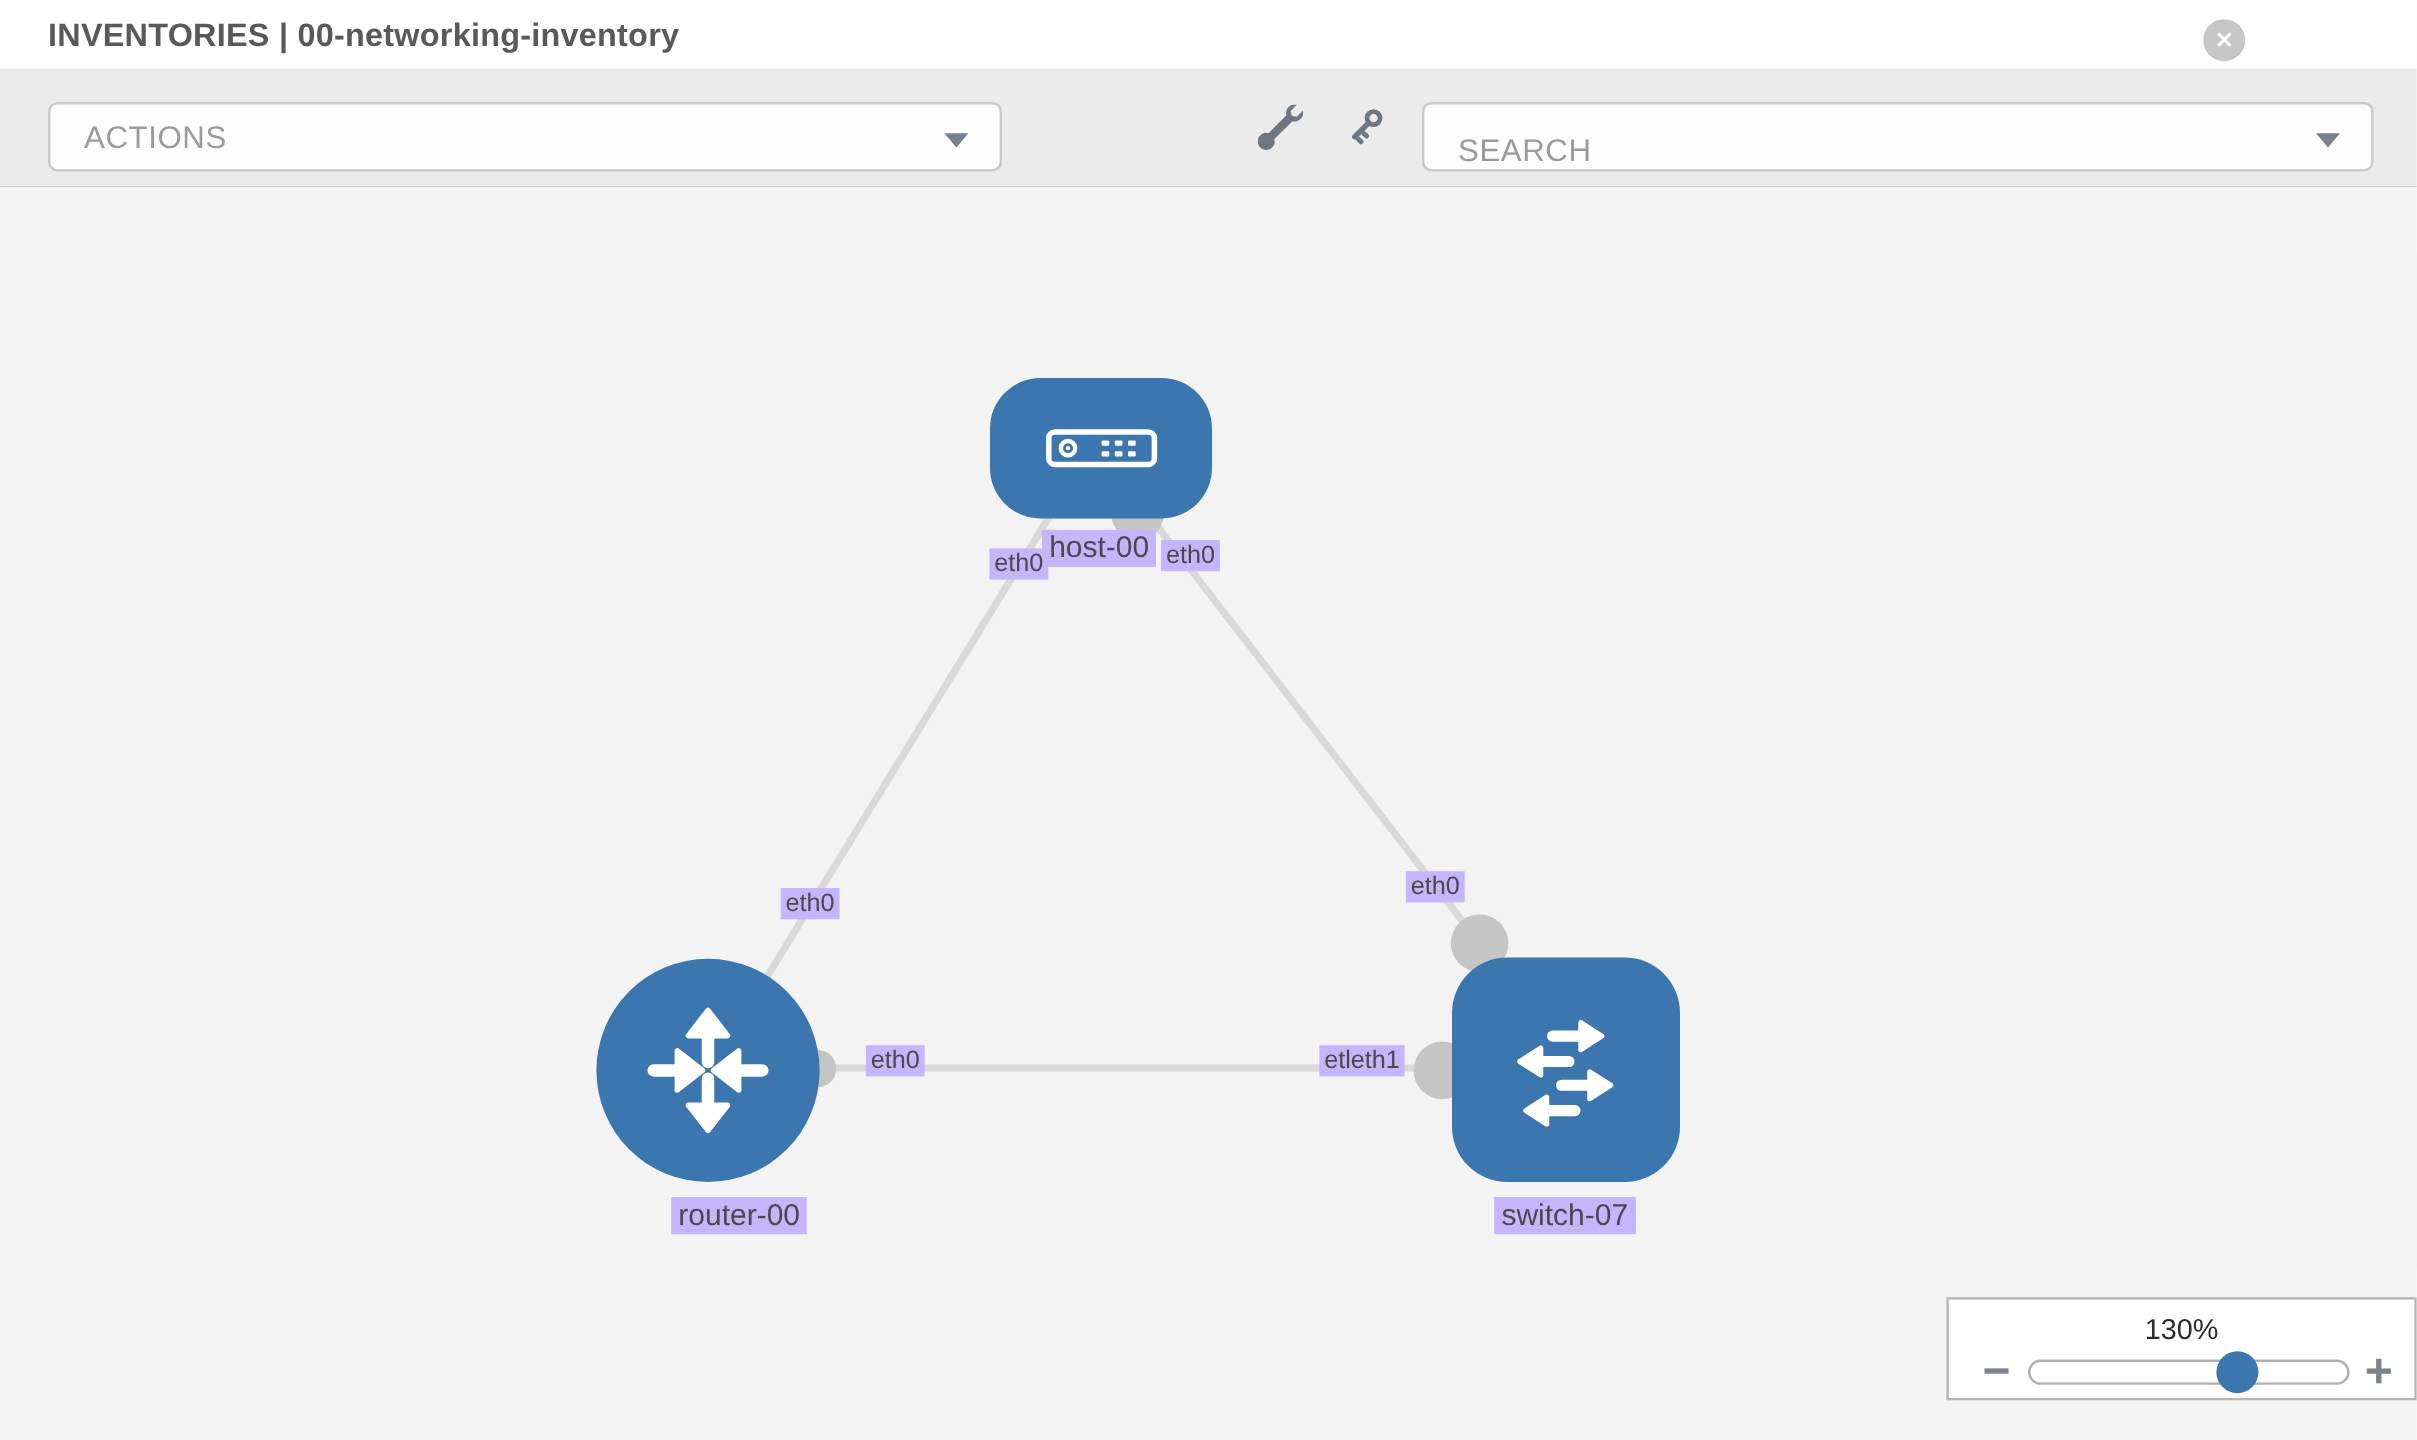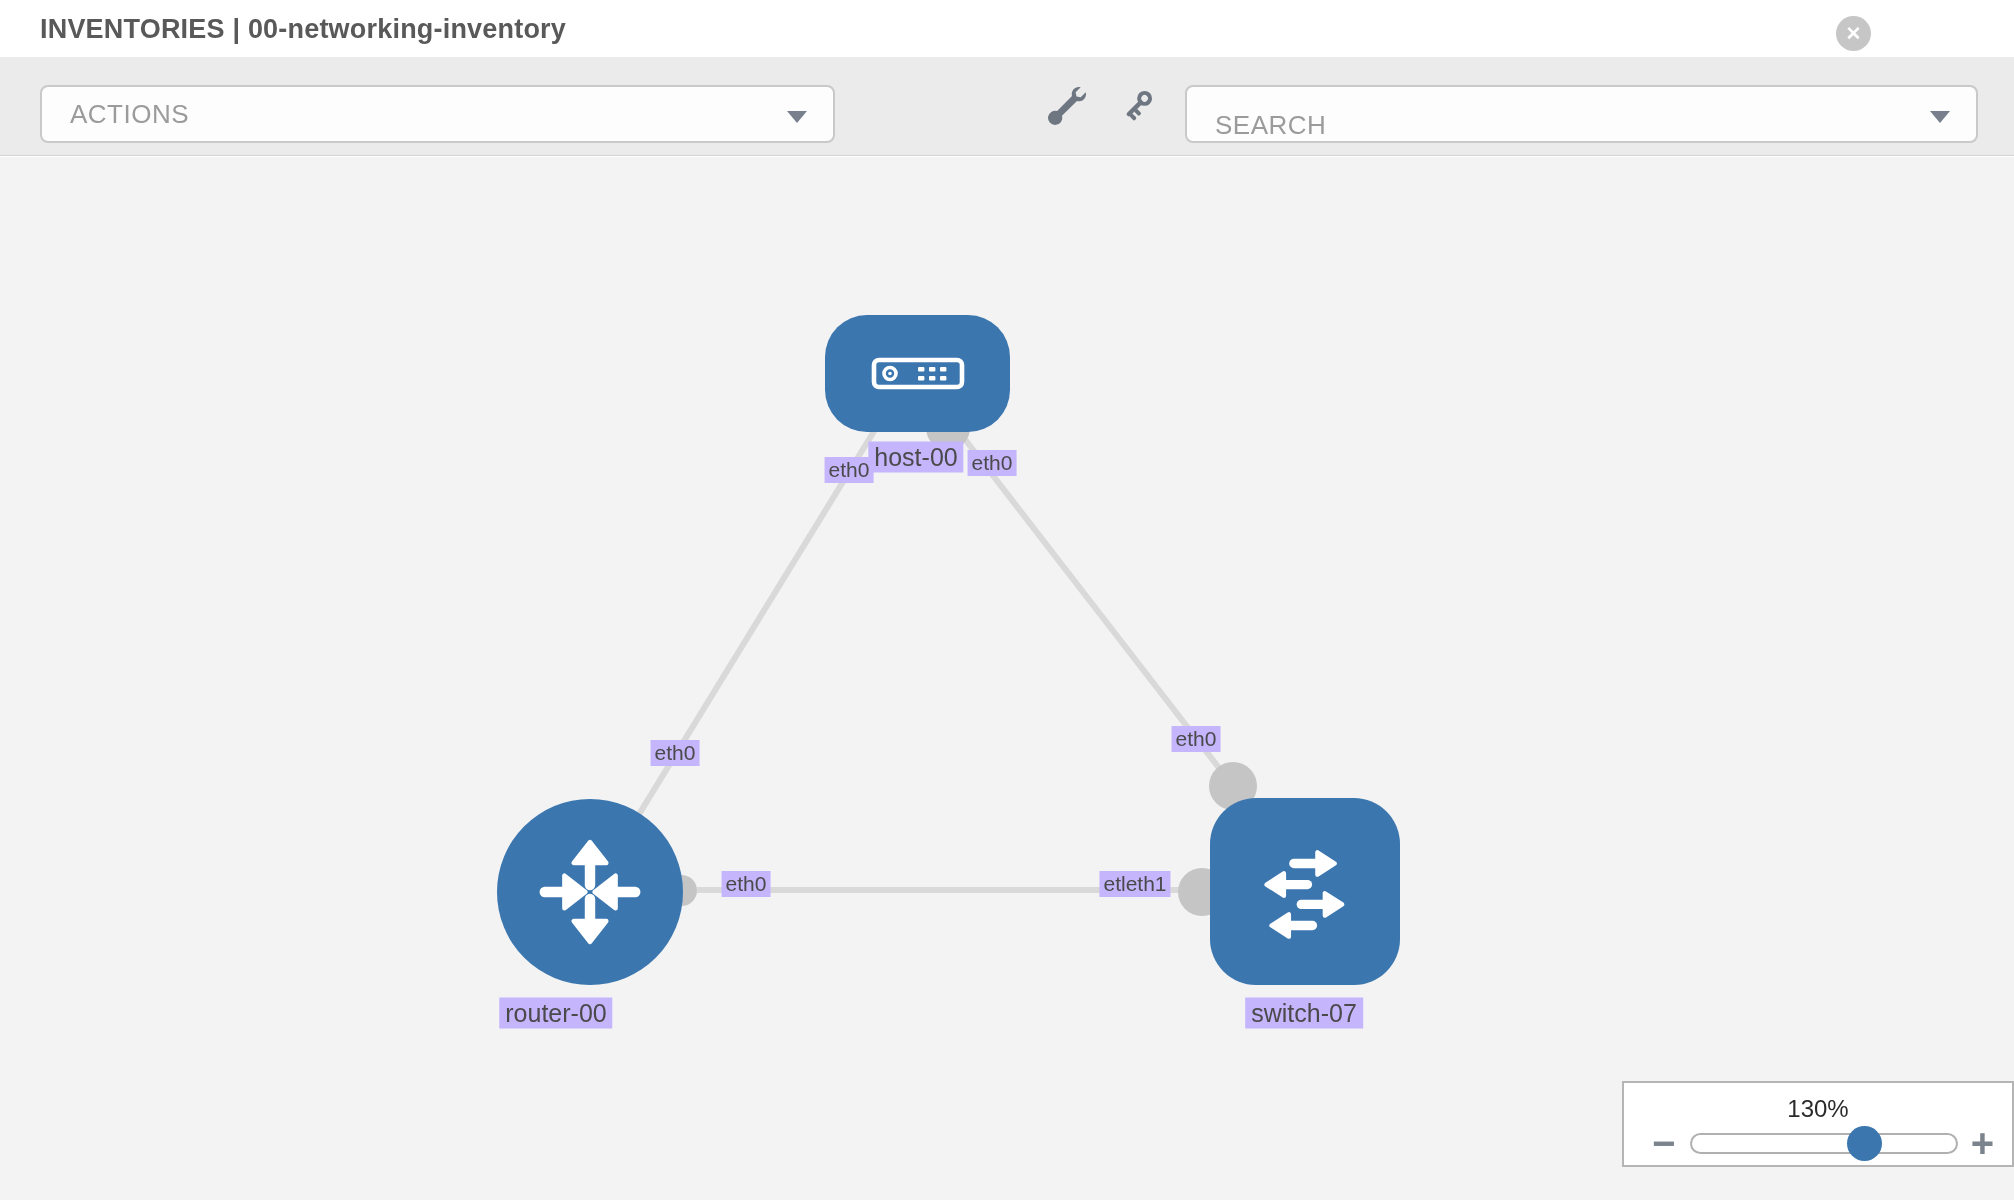--- a/index.html
+++ b/index.html
@@ -141,21 +141,21 @@
           <polygon points="19,44 33,35 33,53" stroke-width="3.5"></polygon>
           <line x1="47" y1="60" x2="67" y2="60"></line>
           <polygon points="80,60 66,51 66,69" stroke-width="3.5"></polygon>
           <line x1="56" y1="77" x2="36" y2="77"></line>
           <polygon points="23,77 37,68 37,86" stroke-width="3.5"></polygon>
         </g>
       </svg>
     </div>
 
     <div class="graph-label label-node" style="left:916px; top:300px;">host-00</div>
-    <div class="graph-label label-node" style="left:556px; top:856px;">router-00</div>
+    <div class="graph-label label-node" style="left:616px; top:856px;">router-00</div>
     <div class="graph-label label-node" style="left:1304px; top:856px;">switch-07</div>
 
     <div class="graph-label label-iface" style="left:849px; top:313px;">eth0</div>
     <div class="graph-label label-iface" style="left:992px; top:306px;">eth0</div>
     <div class="graph-label label-iface" style="left:675px; top:596px;">eth0</div>
     <div class="graph-label label-iface" style="left:1196px; top:582px;">eth0</div>
     <div class="graph-label label-iface" style="left:746px; top:727px;">eth0</div>
     <div class="graph-label label-iface" style="left:1135px; top:727px;">etleth1</div>
   </div>
 

